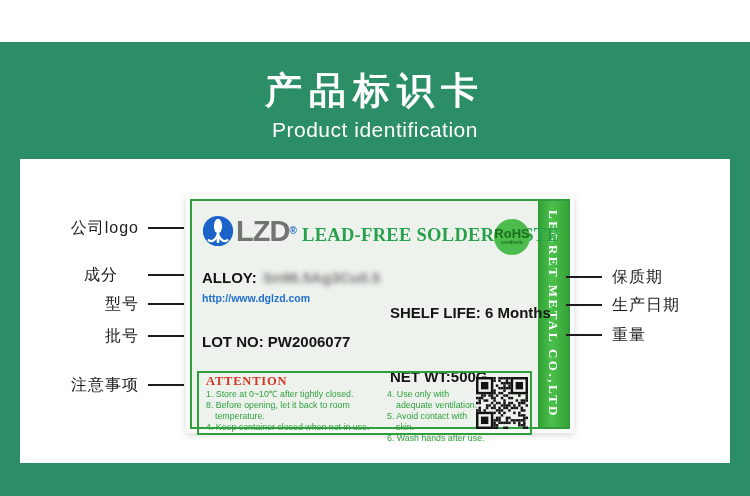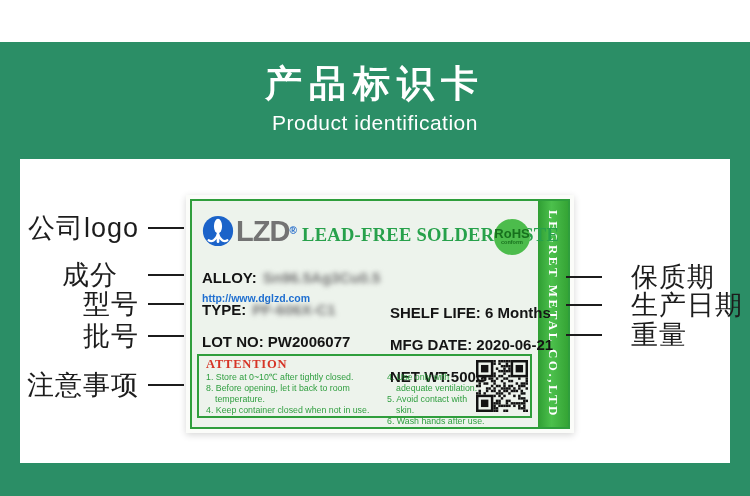--- a/index.html
+++ b/index.html
@@ -3,21 +3,21 @@
 <meta charset="utf-8">
 <style>
   * { margin:0; padding:0; box-sizing:border-box; }
   html,body { width:750px; }
   body { font-family:"Liberation Sans", sans-serif; background:#fff; }
   .page { position:relative; width:750px; height:496px; background:#fff; overflow:hidden; }
 
   
   .green-bg { position:absolute; left:0; top:42px; right:0; bottom:0; background:#2b8e66; }
   .hero { position:absolute; left:0; top:42px; width:100%; text-align:center; color:#fff; }
-  .hero-title { margin-top:19px; font-size:37px; font-weight:bold; letter-spacing:7px; line-height:46px; }
+  .hero-title { margin-top:26px; font-size:37px; font-weight:bold; letter-spacing:7px; line-height:46px; }
   .hero-sub { margin-top:4px; font-size:21px; font-weight:500; letter-spacing:0.5px; }
 
   
   .panel { position:absolute; left:20px; top:159px; width:710px; height:304px; background:#ffffff; }
 
   
   .label { position:absolute; left:166px; top:36px; width:388px; height:238px;
            background:#fbfcf9; padding:4px; box-shadow:0 2px 7px rgba(0,0,0,0.16); }
   .label-inner { position:relative; width:100%; height:100%; border:2px solid #2f9e3c; background:#edf3ec; }
 
@@ -40,37 +40,37 @@
           background:#4cbc4c; color:#17701d; text-align:center; display:flex; flex-direction:column; justify-content:center; }
   .rohs-1 { font-size:13px; font-weight:bold; line-height:10px; }
   .rohs-2 { font-size:5.5px; font-weight:bold; line-height:7px; }
 
   .row { position:absolute; left:10px; right:38px; height:18px; font-size:15px; font-weight:bold;
          color:#141414; white-space:nowrap; }
   .row1 { top:68px; } .row2 { top:100px; } .row3 { top:132px; }
   .col2 { position:absolute; left:188px; top:10px;margin-top:25px; }
   .blurred { filter:blur(2.6px); color:#777; margin-left:6px; }
 
-  .attention { position:absolute; left:5px; top:153px; right:36px; height:64px;
+  .attention { position:absolute; left:5px; top:170px; right:36px; height:64px;
                border:2px solid #2f9e3c; }
   .att-title { position:absolute; left:7px; top:1px; font-family:"Liberation Serif", serif;
                font-weight:bold; font-size:12.5px; color:#d63426; letter-spacing:0.8px; }
   .att-col { position:absolute; top:16px; font-size:8.8px; line-height:11px; color:#2f9e3f; font-weight:500; }
   .att-col1 { left:7px; width:181px; }
   .att-col2 { left:188px; width:100px; }
   .att-item { padding-left:9px; text-indent:-9px; }
   .qr { position:absolute; right:2px; top:4px; width:52px; height:52px; }
 
   
   .anno { position:absolute; display:flex; align-items:center; height:24px; color:#1c1c1c; }
-  .anno-label { font-size:27px; font-weight:500; letter-spacing:1px; white-space:nowrap; }
+  .anno-label { font-size:16px; font-weight:500; letter-spacing:1px; white-space:nowrap; }
   .anno-line { width:36px; height:2px; background:#1c1c1c; }
   .anno-left { right:546px; flex-direction:row; }
   .anno-left .anno-line { margin-left:9px; }
-  .anno-right { left:546px; flex-direction:row;gap:19px; }
+  .anno-right { left:546px; flex-direction:row; }
   .anno-right .anno-line { margin-right:10px; }
   .al-0 { top:57px; } .al-1 { top:104px;gap:21px; } .al-2 { top:133px; } .al-3 { top:165px; } .al-4 { top:214px; }
   .ar-0 { top:106px; } .ar-1 { top:134px; } .ar-2 { top:164px; } .ar-3 { top:211px; }
 </style>
 </head>
 <body>
 
 <div class="page">
   <div class="green-bg"></div>
 
@@ -104,24 +104,20 @@
         <div class="product-title">LEAD-FREE SOLDER PASTE</div>
 
         <div class="rohs">
           <div class="rohs-1">RoHS</div>
           <div class="rohs-2">conform</div>
         </div>
 
         <div class="row row1">
           <span>ALLOY:</span><span class="blurred">Sn96.5Ag3Cu0.5</span>
           <span class="col2">SHELF LIFE: 6 Months</span>
-        </div>
-        <div class="row row2">
-          <span>TYPE:</span><span class="blurred">PF-606X-C1</span>
-          <span class="col2">MFG DATE: 2020-06-21</span>
         </div>
         <div class="row row3">
           <span>LOT NO: PW2006077</span>
           <span class="col2">NET WT:500G</span>
         </div>
 
         <div class="attention">
           <div class="att-title">ATTENTION</div>
           <div class="att-col att-col1">
             <div class="att-item">1. Store at 0~10℃ after tightly closed.</div>

